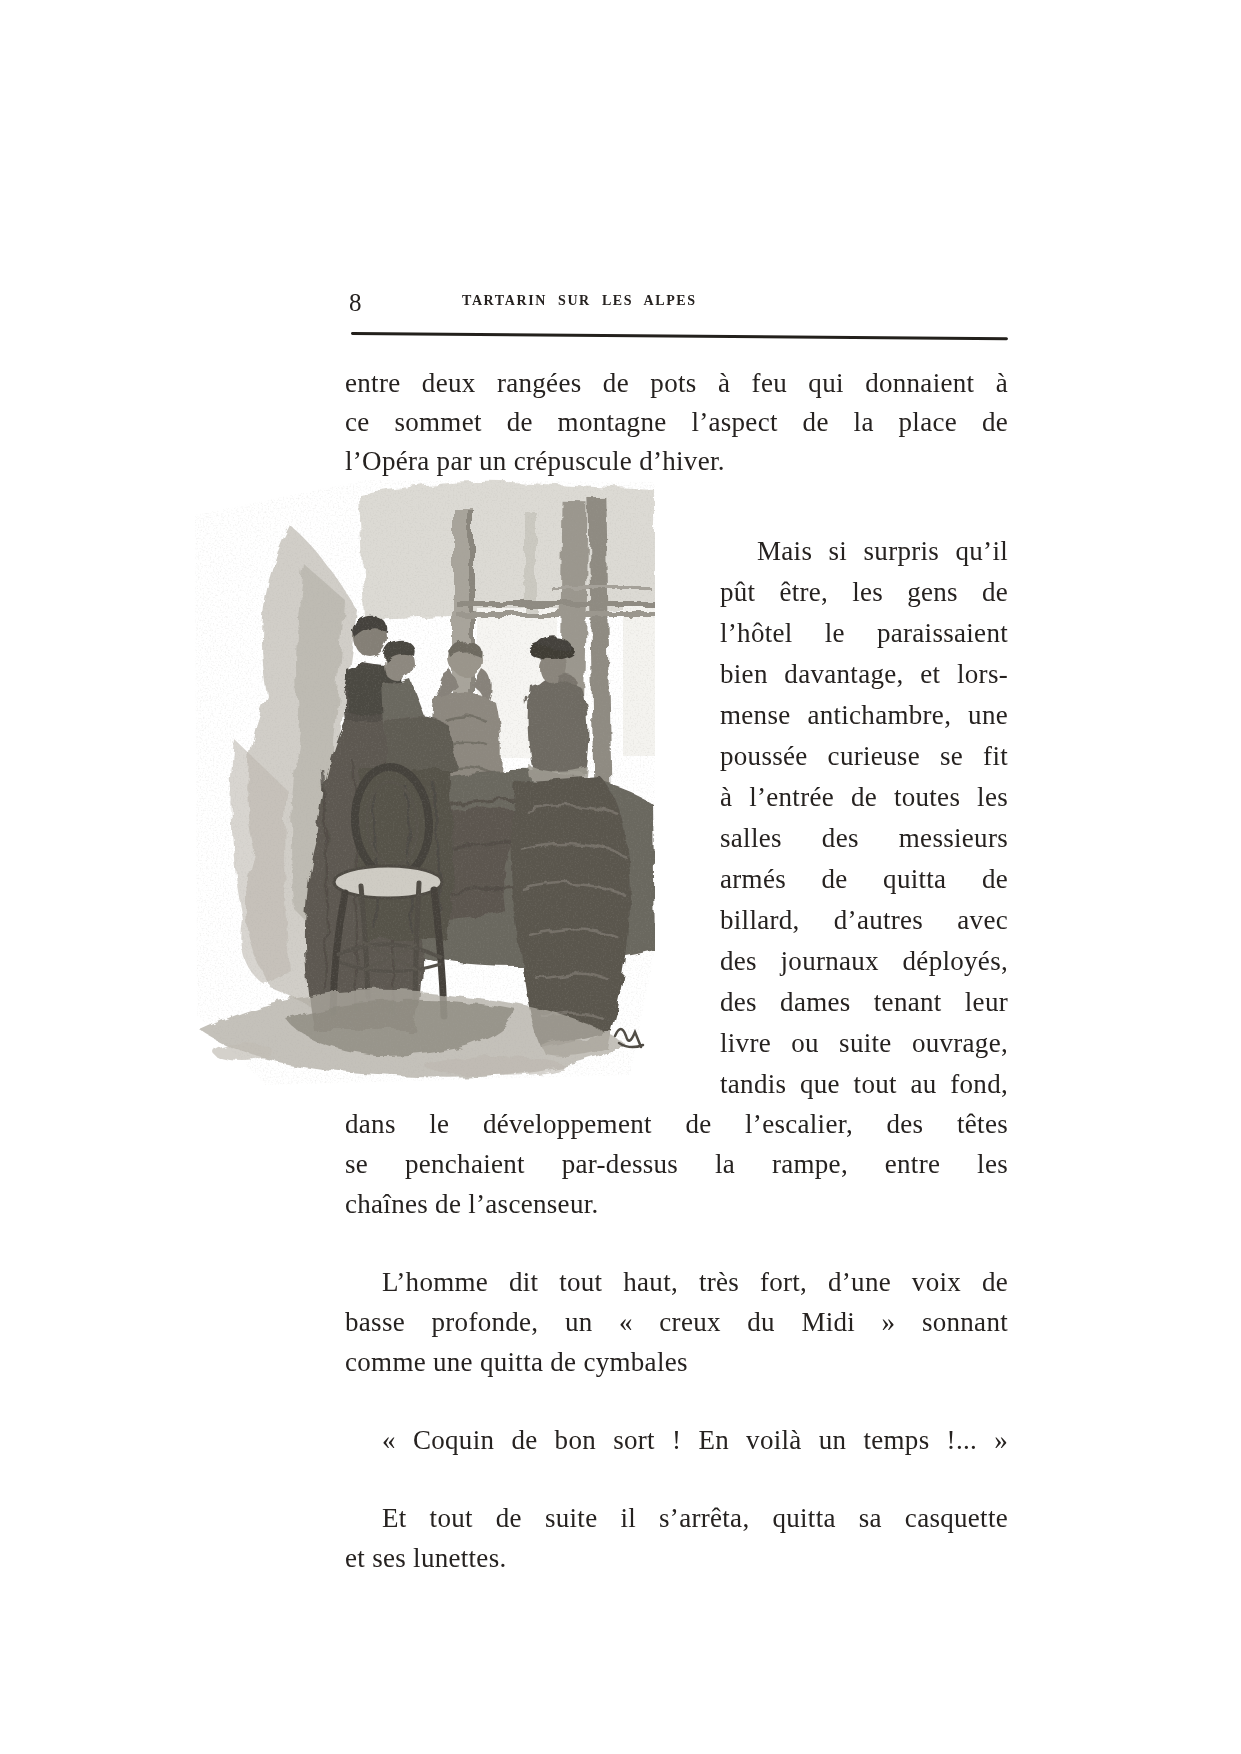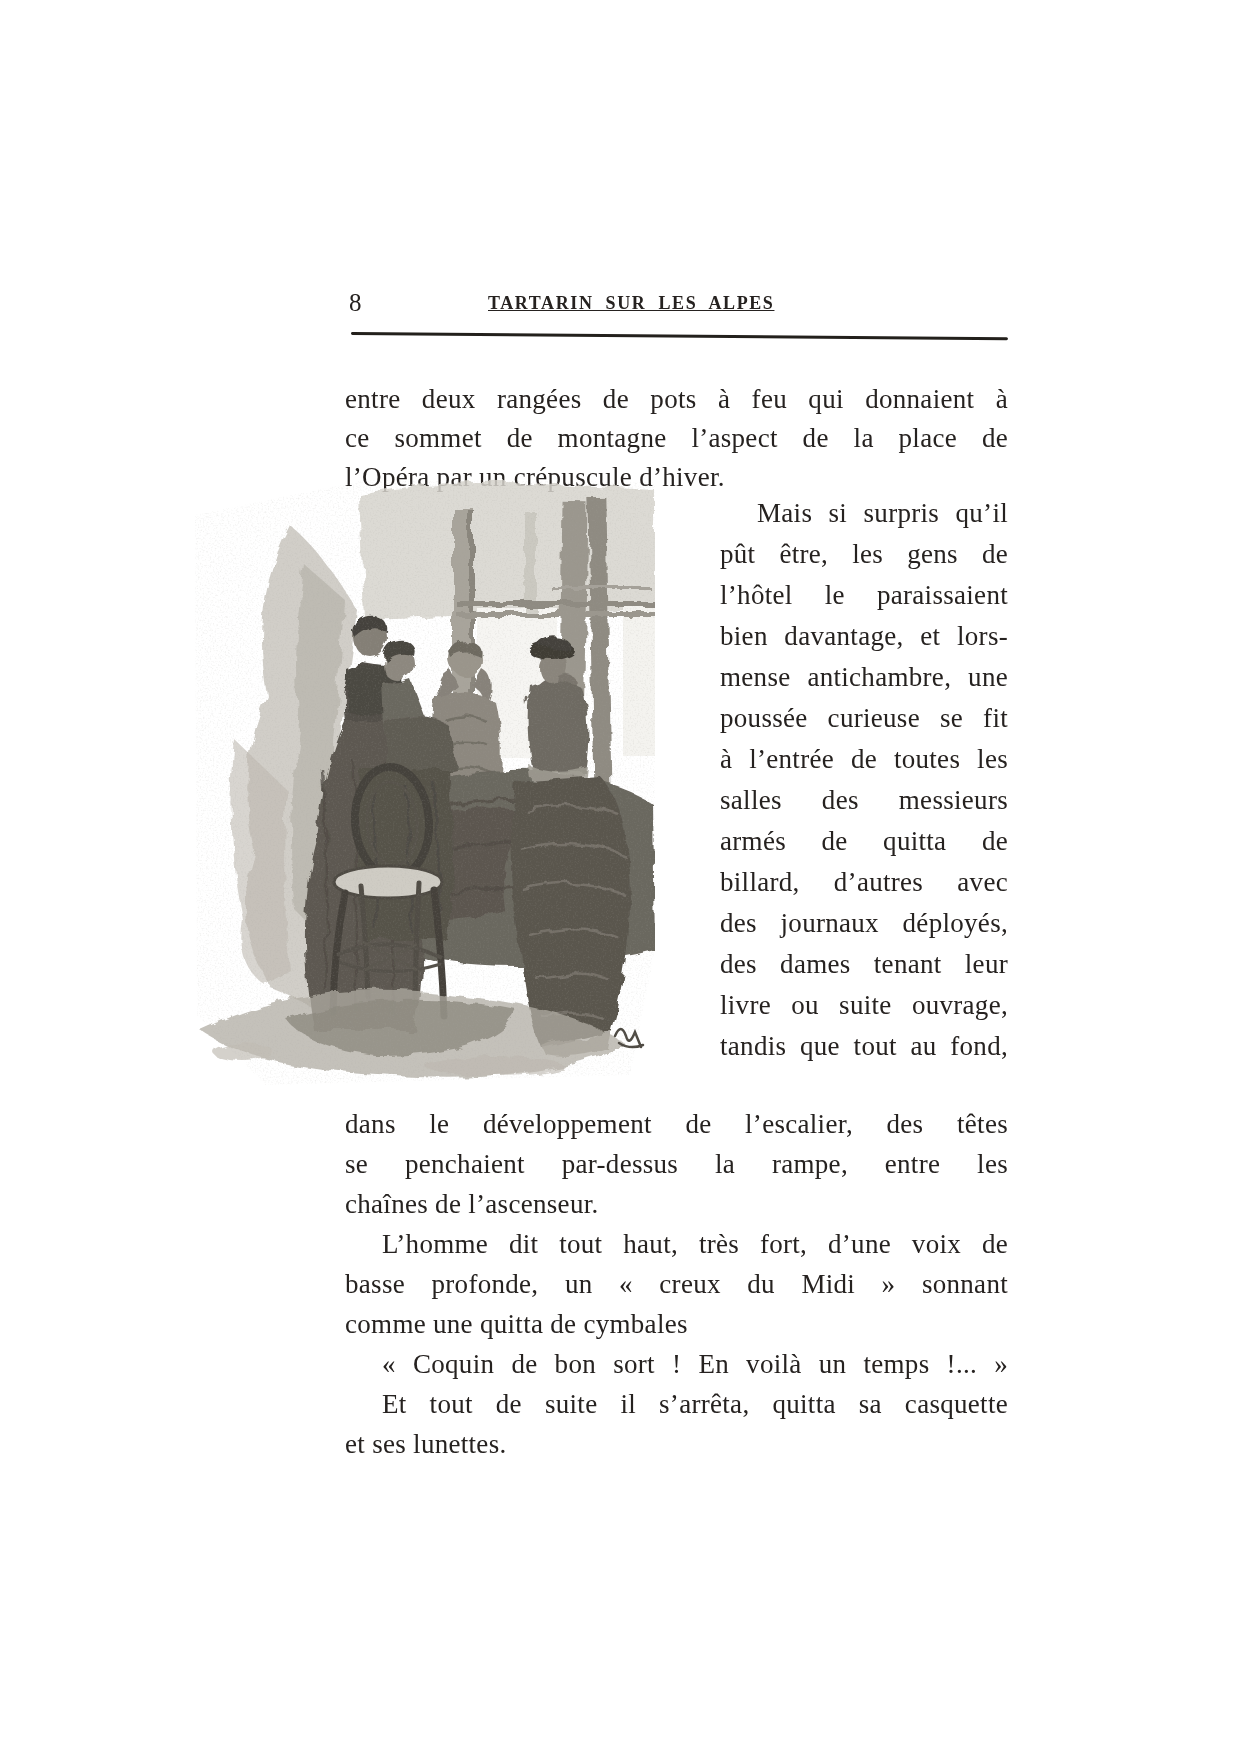--- a/index.html
+++ b/index.html
@@ -13,47 +13,46 @@
     overflow: hidden;
   }
   .pagenum {
     position: absolute;
     left: 349px; top: 289px;
     font-size: 25px;
     letter-spacing: 1px;
   }
   .running-title {
     position: absolute;
-    left: 488px; top: 293px;
-    font-size: 18px;
+    left: 462px; top: 293px;
+    font-size: 14px;
     font-weight: 700;
     letter-spacing: 1.6px;
     word-spacing: 6px;
     white-space: nowrap;
-    text-decoration: underline;
   }
   .rule {
     position: absolute;
     left: 351px; top: 332px;
     width: 657px; height: 3px;
     background: #23201c;
     transform: rotate(0.45deg);
     transform-origin: left center;
     border-radius: 2px;
   }
   .para { position: absolute; }
   .line {
     font-size: 27px;
     letter-spacing: 0.3px;
     text-align: justify;
     text-align-last: left;
   }
   .j { text-align-last: justify; }
-  .ind { text-indent: 37px; }
-  .para-top   { left: 345px; top: 380px;  width: 663px; }
+  .ind { text-indent: 37px; margin-top: 38px; }
+  .para-top   { left: 345px; top: 364px;  width: 663px; }
   .para-top .line { line-height: 39px; }
   .col-right  { left: 720px; top: 493px;  width: 288px; }
   .col-right .line { line-height: 41px; }
   .para-bottom{ left: 345px; top: 1104px; width: 663px; }
   .para-bottom .line { line-height: 40px; }
   .illustration {
     position: absolute;
     left: 195px; top: 470px;
     width: 460px; height: 620px;
   }

